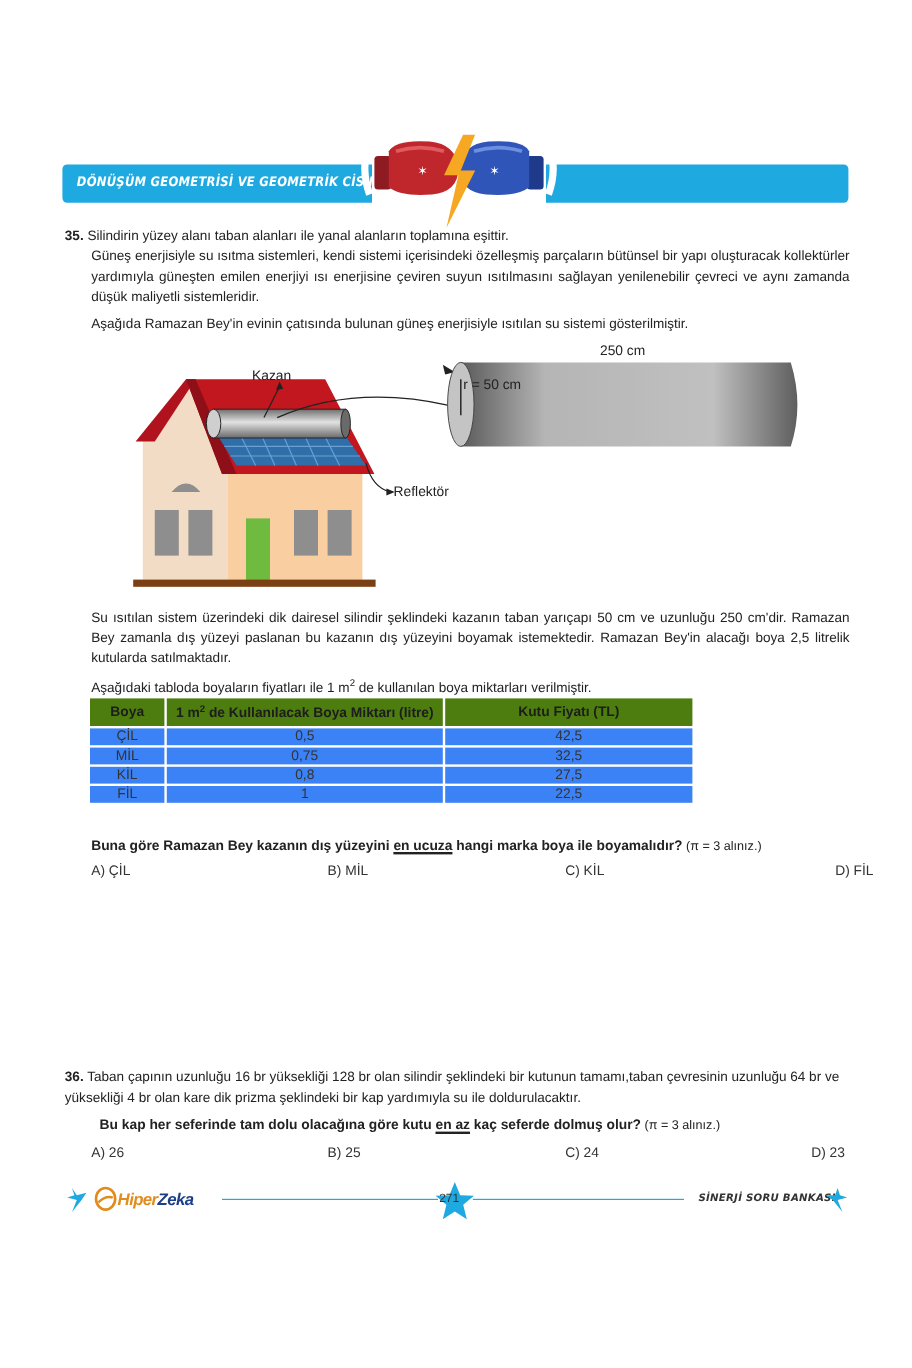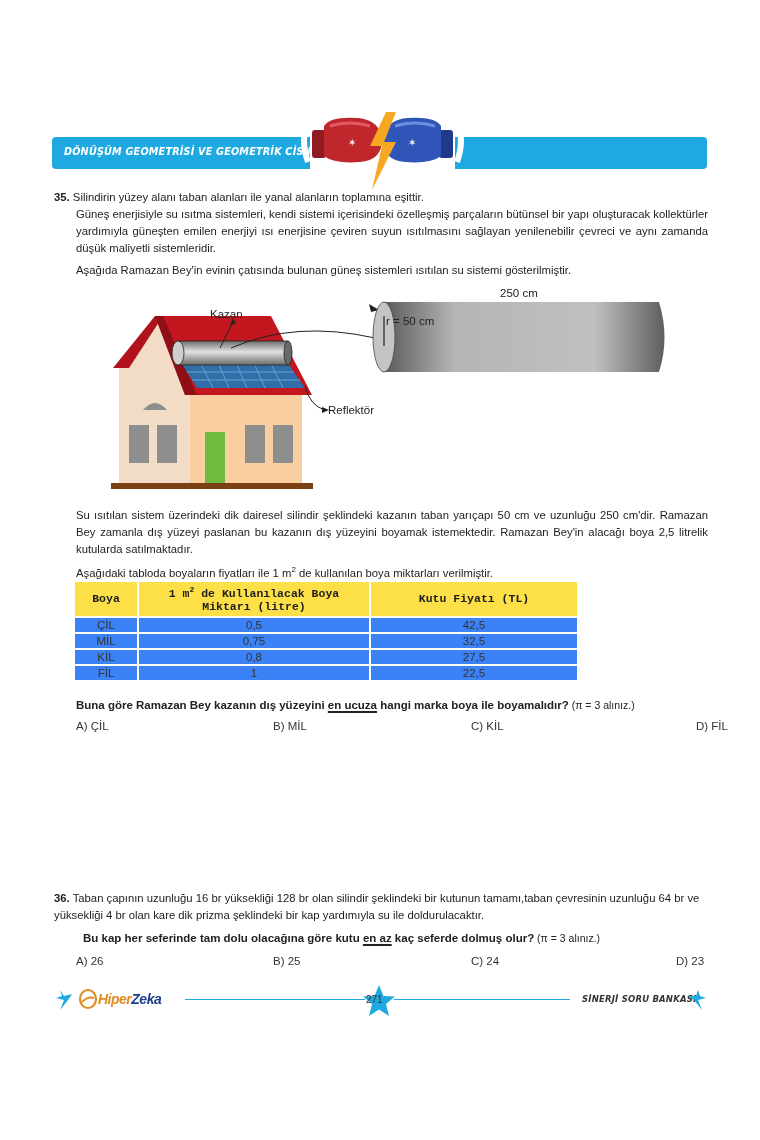--- a/index.html
+++ b/index.html
@@ -13,21 +13,21 @@
   .banner-title { left: 64px; top: 145px; color: #fff; font-weight: bold; font-style: italic; font-size: 11px;
                   letter-spacing: 0.2px; transform: scaleX(0.88); transform-origin: left; white-space: nowrap;
                   font-family: "DejaVu Sans", sans-serif; }
   .gloves { left: 300px; top: 112px; width: 165px; height: 80px; }
 
   .qnum { font-weight: bold; }
   .p { font-size: 11.3px; line-height: 17px; }
   .justify { text-align: justify; text-align-last: left; }
 
   table.paint { border-collapse: separate; border-spacing: 2px; font-size: 11.5px; }
-  table.paint th { background: #fde047; font-weight: bold; padding: 3px 4px; height: 17px; color: #1d1d1d; font-family: Liberation Mono, monospace; }
+  table.paint th { background: #4d7c0f; font-weight: bold; padding: 3px 4px; height: 17px; color: #1d1d1d; }
   table.paint td { background: #3b82f6; text-align: center; padding: 0; height: 14px; color: #333; }
 
   .choice { font-size: 11.5px; color: #333; }
   .bold { font-weight: bold; }
   .ul { text-decoration: underline; text-decoration-thickness: 2px; text-underline-offset: 2px; }
 
   .footer-line { height: 1px; background: #1fa9e1; top: 999px; }
   .sinerji { font-weight: bold; font-style: italic; font-size: 8.5px; color: #333;
              font-family: "DejaVu Sans", sans-serif; letter-spacing: 0.2px; }
 </style>
@@ -52,21 +52,21 @@
   <text x="108" y="34" fill="#fff" font-size="10" font-family="DejaVu Sans, sans-serif">✶</text>
 
   <path d="M86 0 L70 34 L82 34 L72 78 L96 30 L84 30 L96 0 Z" fill="#f7a823"></path>
 </svg>
 
 <div class="abs p" style="left:54px; top:189px; width:660px;">
   <span class="qnum">35.</span>
   <span>Silindirin yüzey alanı taban alanları ile yanal alanların toplamına eşittir.</span>
 </div>
 <div class="abs p justify" style="left:76px; top:206px; width:632px;">Güneş enerjisiyle su ısıtma sistemleri, kendi sistemi içerisindeki özelleşmiş parçaların bütünsel bir yapı oluşturacak kollektürler yardımıyla güneşten emilen enerjiyi ısı enerjisine çeviren suyun ısıtılmasını sağlayan yenilenebilir çevreci ve aynı zamanda düşük maliyetli sistemleridir.</div>
-<div class="abs p" style="left:76px; top:262px; width:632px;">Aşağıda Ramazan Bey'in evinin çatısında bulunan güneş sistemleri ısıtılan su sistemi gösterilmiştir.</div>
+<div class="abs p" style="left:76px; top:262px; width:632px;">Aşağıda Ramazan Bey'in evinin çatısında bulunan güneş enerjisiyle ısıtılan su sistemi gösterilmiştir.</div>
 
 <svg class="abs" style="left:105px; top:300px;" width="290" height="190" viewBox="0 0 290 190">
 
   <polygon points="14,66 50,20 85,66 85,185 14,185" fill="#f2dcc6"></polygon>
 
   <rect x="85" y="95" width="112" height="90" fill="#f9cfa2"></rect>
 
   <polygon points="8,68 50,16 58,16 24,68" fill="#b1131e"></polygon>
   <polygon points="50,16 166,16 207,95 80,95" fill="#c2171f"></polygon>
   <polygon points="50,16 58,16 92,95 80,95" fill="#8e0f17"></polygon>

